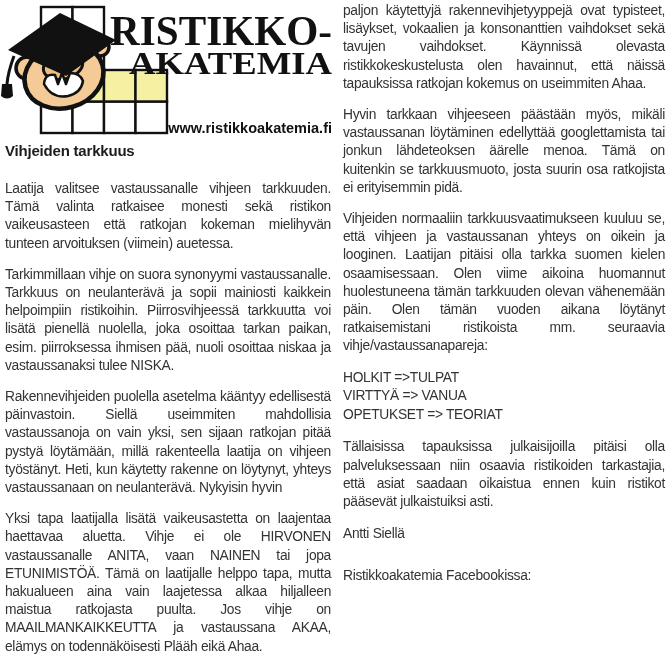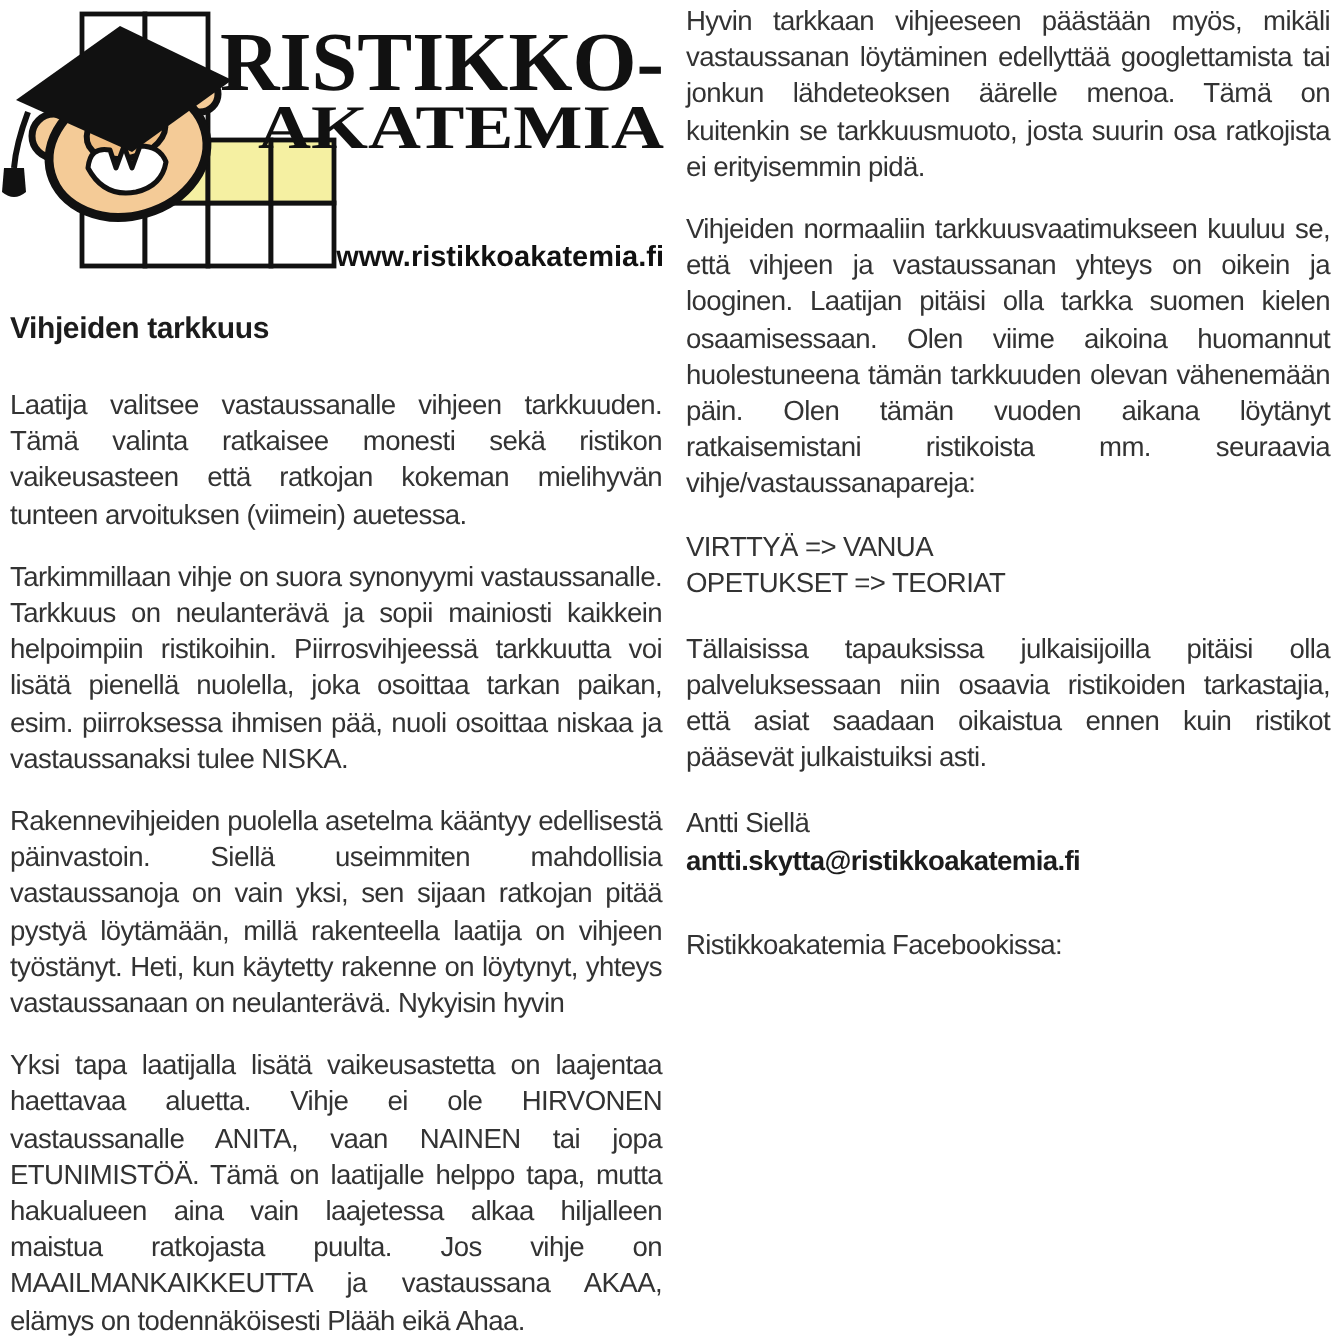--- a/index.html
+++ b/index.html
@@ -4,21 +4,21 @@
 <style>
   html,body{margin:0;padding:0;}
   body{
     width:670px;height:671px;position:relative;overflow:hidden;
     background:#ffffff;
     font-family:"Liberation Sans",sans-serif;
     color:#333;
   }
   .page{position:absolute;inset:0;}
   .logo-block{position:absolute;left:0;top:0;width:336px;height:144px;}
-  .col-left{position:absolute;left:5px;top:156px;width:326px;}
+  .col-left{position:absolute;left:5px;top:142px;width:326px;}
   .col-right{position:absolute;left:343px;top:2px;width:322px;}
   .heading{
     margin:0 0 20px;font-size:15px;line-height:18px;font-weight:bold;
     color:#1c1c1c;letter-spacing:-0.2px;
   }
   p.body{
     margin:0 0 13px;font-size:13.8px;line-height:18.2px;
     letter-spacing:-0.3px;text-align:justify;color:#333;
     hyphens:auto;overflow-wrap:break-word;
   }
@@ -75,33 +75,34 @@
 
   <div class="col-left">
     <h1 class="heading">Vihjeiden tarkkuus</h1>
     <p class="body">Laatija valitsee vastaussanalle vihjeen tarkkuuden. Tämä valinta ratkaisee monesti sekä ristikon vaikeusasteen että ratkojan kokeman mielihyvän tunteen arvoituksen (viimein) auetessa.</p>
     <p class="body">Tarkimmillaan vihje on suora synonyymi vastaussanalle. Tarkkuus on neulanterävä ja sopii mainiosti kaikkein helpoimpiin ristikoihin. Piirrosvihjeessä tarkkuutta voi lisätä pienellä nuolella, joka osoittaa tarkan paikan, esim. piirroksessa ihmisen pää, nuoli osoittaa niskaa ja vastaussanaksi tulee NISKA.</p>
     <p class="body">Rakennevihjeiden puolella asetelma kääntyy edellisestä päinvastoin. Siellä useimmiten mahdollisia vastaussanoja on vain yksi, sen sijaan ratkojan pitää pystyä löytämään, millä rakenteella laatija on vihjeen työstänyt. Heti, kun käytetty rakenne on löytynyt, yhteys vastaussanaan on neulanterävä. Nykyisin hyvin</p>
     <p class="body">Yksi tapa laatijalla lisätä vaikeusastetta on laajentaa haettavaa aluetta. Vihje ei ole HIRVONEN vastaussanalle ANITA, vaan NAINEN tai jopa ETUNIMISTÖÄ. Tämä on laatijalle helppo tapa, mutta hakualueen aina vain laajetessa alkaa hiljalleen maistua ratkojasta puulta. Jos vihje on MAAILMANKAIKKEUTTA ja vastaussana AKAA, elämys on todennäköisesti Plääh eikä Ahaa.</p>
   </div>
 
   <div class="col-right">
+    <p class="body">paljon käytettyjä rakennevihjetyyppejä ovat typisteet, lisäykset, vokaalien ja konsonanttien vaihdokset sekä tavujen vaihdokset. Käynnissä olevasta ristikkokeskustelusta olen havainnut, että näissä tapauksissa ratkojan kokemus on useimmiten Ahaa.</p>
     <p class="body">Hyvin tarkkaan vihjeeseen päästään myös, mikäli vastaussanan löytäminen edellyttää googlettamista tai jonkun lähdeteoksen äärelle menoa. Tämä on kuitenkin se tarkkuusmuoto, josta suurin osa ratkojista ei erityisemmin pidä.</p>
     <p class="body">Vihjeiden normaaliin tarkkuusvaatimukseen kuuluu se, että vihjeen ja vastaussanan yhteys on oikein ja looginen. Laatijan pitäisi olla tarkka suomen kielen osaamisessaan. Olen viime aikoina huomannut huolestuneena tämän tarkkuuden olevan vähenemään päin. Olen tämän vuoden aikana löytänyt ratkaisemistani ristikoista mm. seuraavia vihje/vastaussanapareja:</p>
 
     <div class="pairs">
+      <div>HOLKIT =&gt;TULPAT</div>
       <div>VIRTTYÄ =&gt; VANUA</div>
       <div>OPETUKSET =&gt; TEORIAT</div>
     </div>
 
     <p class="body">Tällaisissa tapauksissa julkaisijoilla pitäisi olla palveluksessaan niin osaavia ristikoiden tarkastajia, että asiat saadaan oikaistua ennen kuin ristikot pääsevät julkaistuiksi asti.</p>
 
     <div class="author">
       <div>Antti Siellä</div>
-      <div class="bold-email">antti.skytta@ristikkoakatemia.fi</div>
     </div>
 
 
     <div class="facebook">
       <div>Ristikkoakatemia Facebookissa:</div>
 
     </div>
   </div>
 
 </div>

